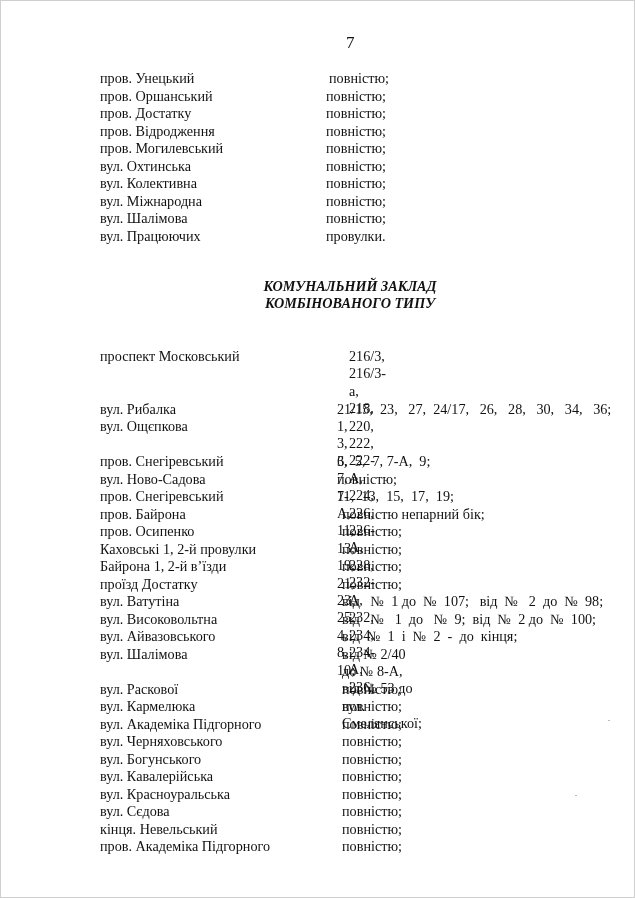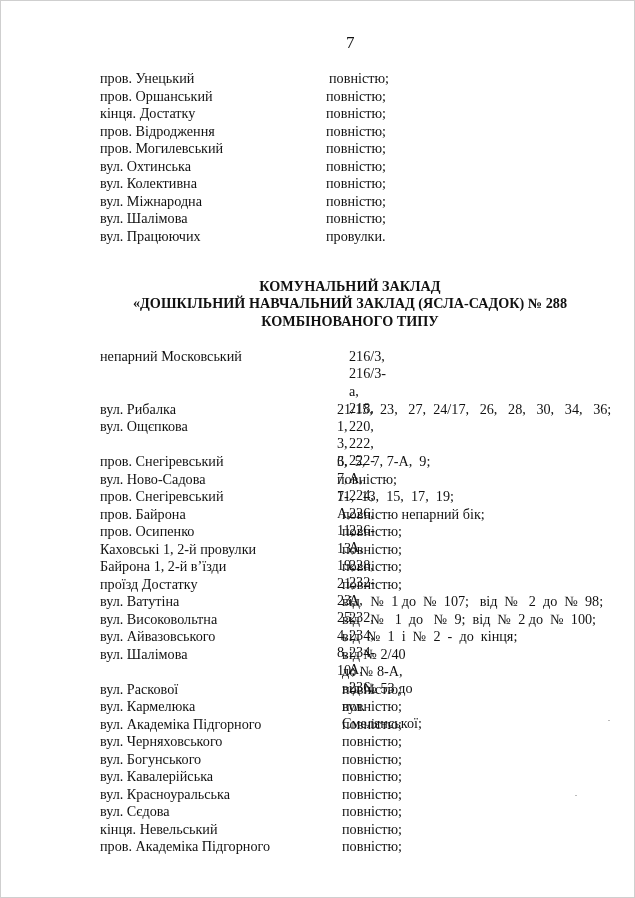--- a/index.html
+++ b/index.html
@@ -9,42 +9,42 @@
     }
     .page-border { position: absolute; left: 0; top: 0; width: 633px; height: 896px; border: 1px solid #cfcfcf; }
     .page-number { position: absolute; left: 346px; top: 33px; font-size: 17px; }
     .row { position: absolute; left: 100px; line-height: 17.4px; white-space: nowrap; }
     .row .name { position: absolute; left: 0; top: 0; }
     .row .val { position: absolute; top: 0; white-space: pre; margin-left: 21px; }
     .heading {
       position: absolute; left: 100px; width: 500px; top: 278px; text-align: center;
       font-weight: bold; font-size: 14.2px; line-height: 17.4px;
     }
-    .heading div { white-space: nowrap; }
+    .heading div { white-space: nowrap; font-style: italic; }
     .ml { white-space: pre-line !important; }
     .speck { position: absolute; width: 2px; height: 1px; background: #bbb; }
   </style>
 </head>
 <body>
 
 <div class="page-border"></div>
 
 <div class="page-number">7</div>
 
 <div>
   <div class="row" style="top:70px">
       <span class="name">пров. Унецький</span>
       <span class="val" style="left:208px">повністю;</span>
     </div>
   <div class="row" style="top:87.5px">
       <span class="name">пров. Оршанський</span>
       <span class="val" style="left:205px">повністю;</span>
     </div>
   <div class="row" style="top:105px">
-      <span class="name">кінця. Достатку</span>
+      <span class="name">пров. Достатку</span>
       <span class="val" style="left:205px">повністю;</span>
     </div>
   <div class="row" style="top:122.5px">
       <span class="name">пров. Відродження</span>
       <span class="val" style="left:205px">повністю;</span>
     </div>
   <div class="row" style="top:140px">
       <span class="name">пров. Могилевський</span>
       <span class="val" style="left:205px">повністю;</span>
     </div>
@@ -65,27 +65,26 @@
       <span class="val" style="left:205px">повністю;</span>
     </div>
   <div class="row" style="top:227.5px">
       <span class="name">вул. Працюючих</span>
       <span class="val" style="left:205px">провулки.</span>
     </div>
 </div>
 
 <div class="heading">
   <div>КОМУНАЛЬНИЙ ЗАКЛАД</div>
-  <div>«ДОШКІЛЬНИЙ НАВЧАЛЬНИЙ ЗАКЛАД (ЯСЛА-САДОК) № 288</div>
   <div>КОМБІНОВАНОГО ТИПУ</div>
 </div>
 
 <div>
   <div class="row" style="top:348px">
-      <span class="name">непарний Московський</span>
+      <span class="name">проспект Московський</span>
       <span class="val ml" style="left:228px">216/3,  216/3-а, 218, 220,  222,   222-А,  224,
 226,  226-А, 228,  232-А,  232,  234,  234-А,
 236;</span>
     </div>
   <div class="row" style="top:400.5px">
       <span class="name">вул. Рибалка</span>
       <span class="val" style="left:216px">21/15,  23,   27,  24/17,   26,   28,   30,   34,   36;</span>
     </div>
   <div class="row" style="top:418px">
       <span class="name">вул. Ощєпкова</span>

